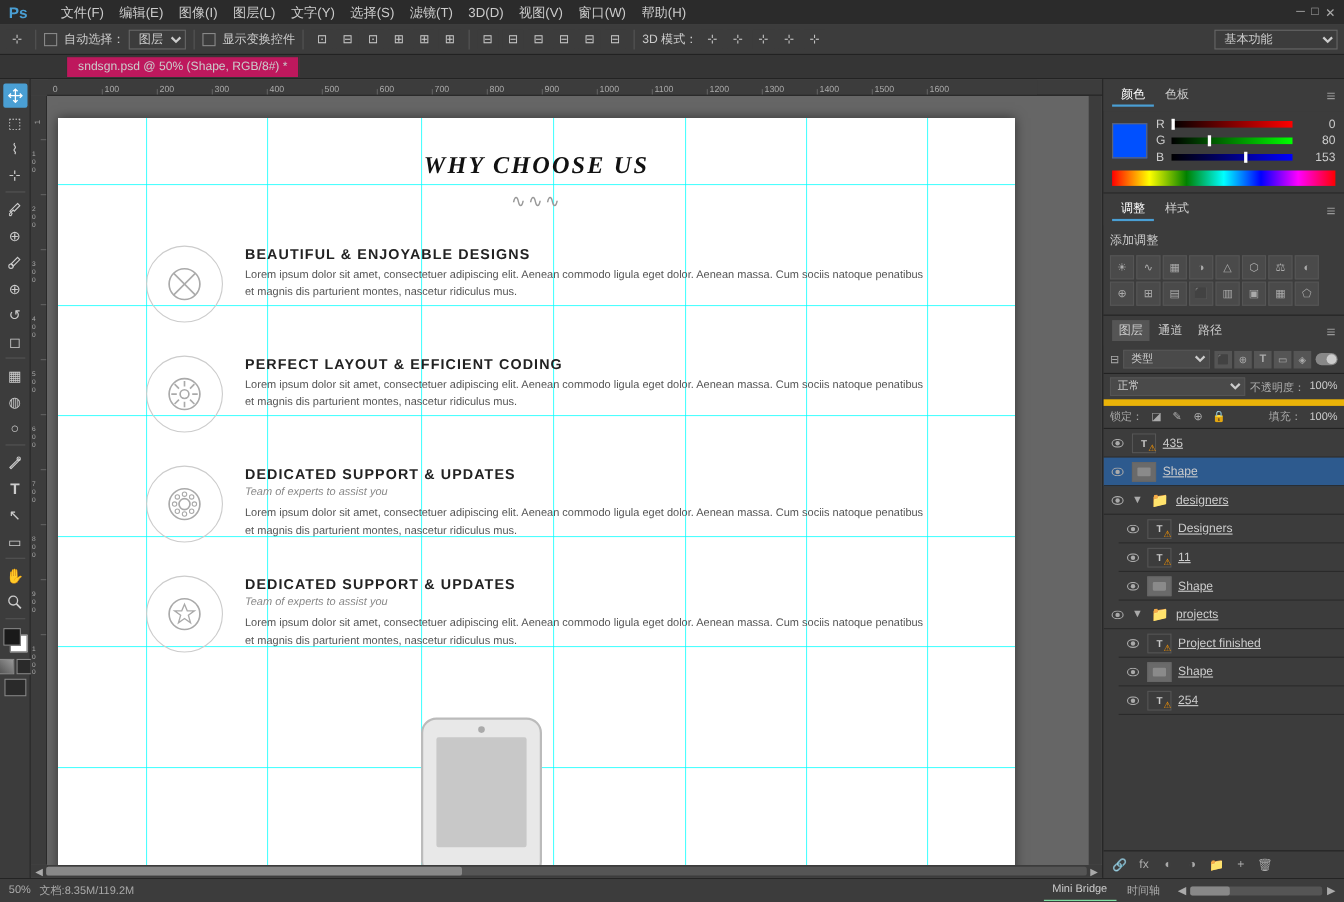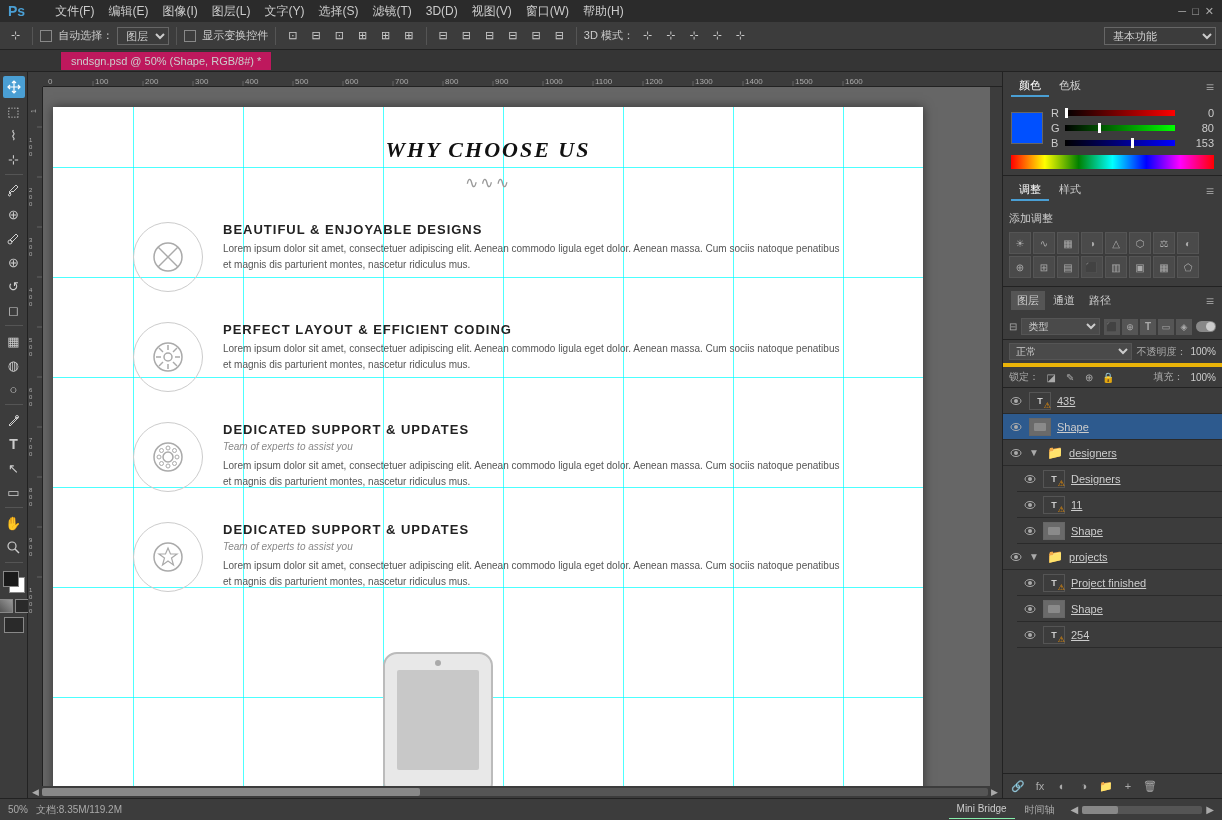--- a/index.html
+++ b/index.html
@@ -644,21 +644,21 @@
           <div style="width:16px;height:16px;background:#555;display:flex;align-items:center;justify-content:center;font-size:9px;color:#aaa;cursor:pointer;">⊕</div>
           <div style="width:16px;height:16px;background:#555;display:flex;align-items:center;justify-content:center;font-size:10px;color:#aaa;cursor:pointer;font-weight:bold;">T</div>
           <div style="width:16px;height:16px;background:#555;display:flex;align-items:center;justify-content:center;font-size:9px;color:#aaa;cursor:pointer;">▭</div>
           <div style="width:16px;height:16px;background:#555;display:flex;align-items:center;justify-content:center;font-size:9px;color:#aaa;cursor:pointer;">◈</div>
         </div>
         <div style="width:20px;height:11px;background:#888;border-radius:6px;cursor:pointer;position:relative;">
           <div style="position:absolute;right:1px;top:1px;width:9px;height:9px;border-radius:50%;background:#ccc;"></div>
         </div>
       </div>
 
-      <div style="display:flex;align-items:center;padding:3px 6px;gap:4px;border-bottom:4px solid #eab308;">
+      <div style="display:flex;align-items:center;padding:3px 6px;gap:4px;border-bottom:6px solid #eab308;">
         <select class="blend-select" style="flex:1;">
           <option>正常</option>
         </select>
         <span style="font-size:10px;color:#aaa;">不透明度：</span>
         <span style="font-size:10px;color:#ccc;">100%</span>
       </div>
 
       <div class="lock-row">
         <span class="lock-label">锁定：</span>
         <div style="width:16px;height:16px;display:flex;align-items:center;justify-content:center;font-size:10px;color:#aaa;cursor:pointer;">◪</div>

